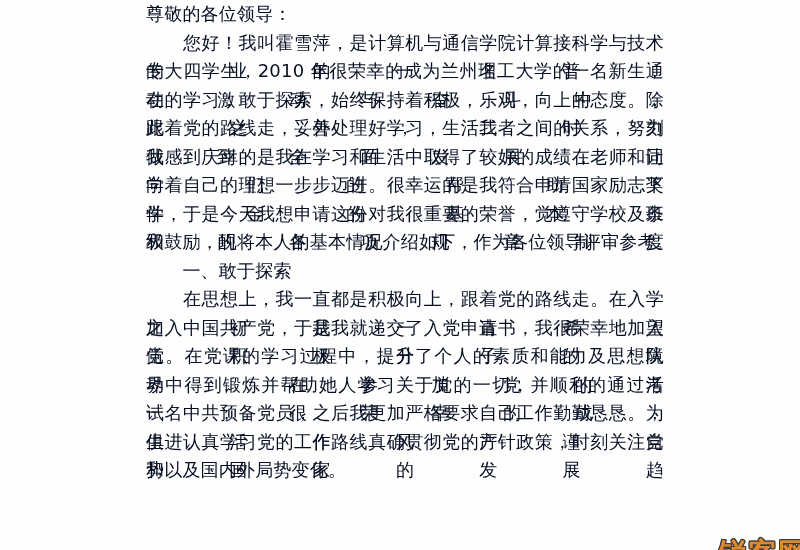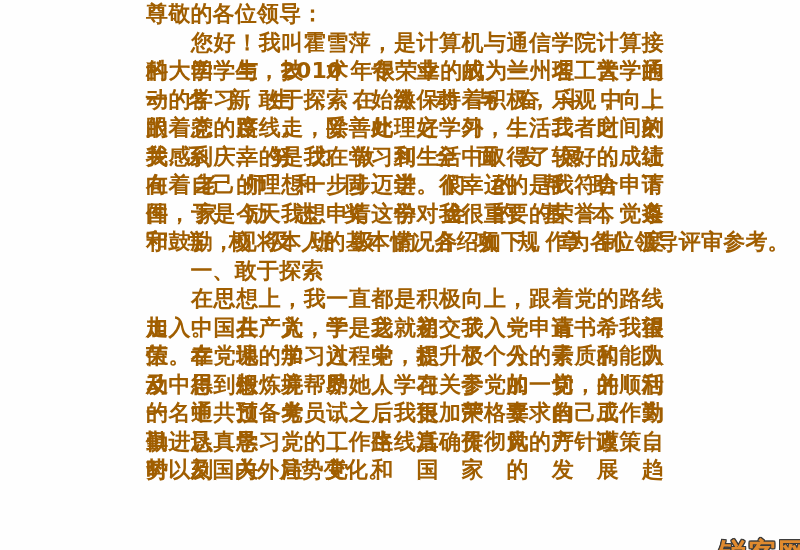--- a/index.html
+++ b/index.html
@@ -29,28 +29,28 @@
   
   #doc-body {
     position: absolute;
     left: 146px;
     top: 0px;
     width: 518px;
   }
 
   .doc-line {
     display: block;
-    font-size: 22px;
+    font-size: 18px;
     line-height: 28.5px;
     height: 28.5px;
-    color: #a16207;
+    color: #0f172a;
     letter-spacing: 0.2px;
     white-space: pre;
     font-family: "DejaVu Sans", "Liberation Sans", sans-serif;
-    font-weight: 700;
+    font-weight: 400;
     -webkit-font-smoothing: none;
     text-rendering: optimizeSpeed;
     filter: contrast(1.08) brightness(0.98);
   }
 
   
   .doc-line.justify {
     display: block;
     text-align: justify;
     text-align-last: justify;

